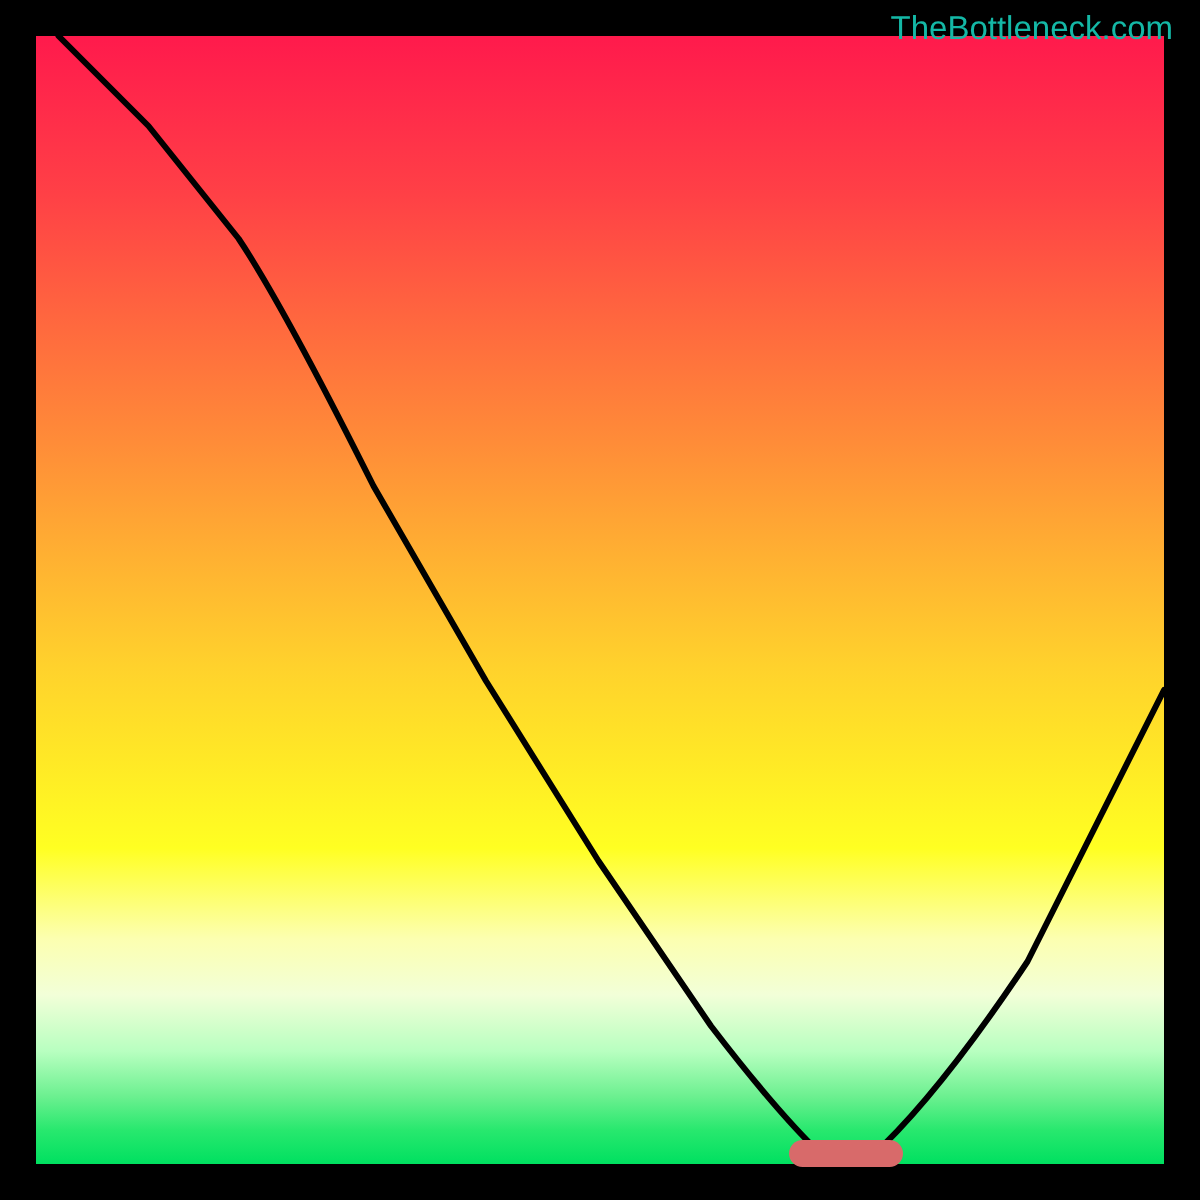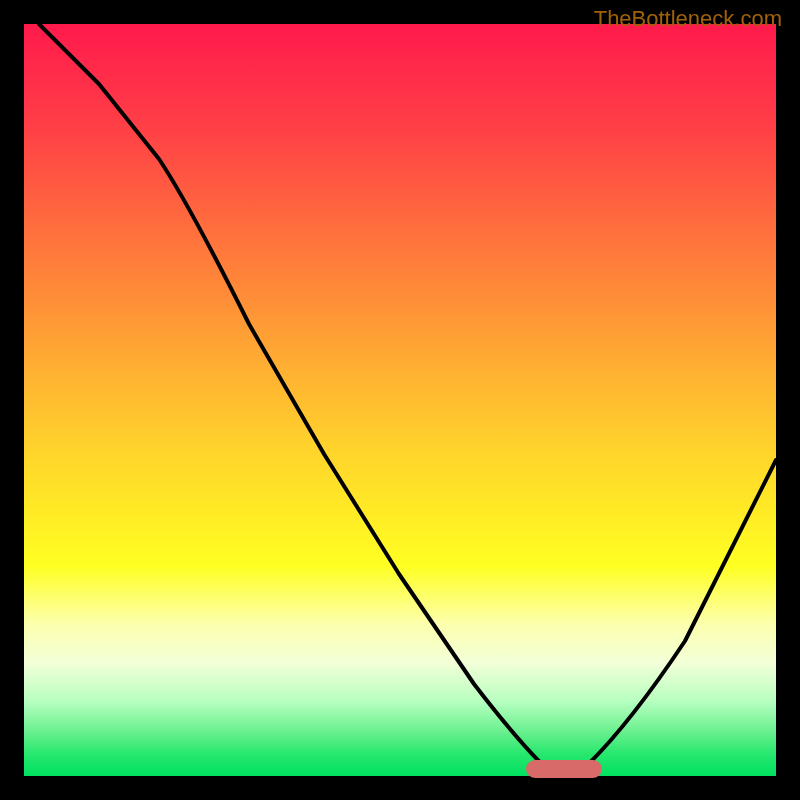--- a/index.html
+++ b/index.html
@@ -8,21 +8,21 @@
     width: 800px;
     height: 800px;
     background: #000;
     position: relative;
     font-family: Arial, sans-serif;
   }
   .watermark {
     position: absolute;
     top: 6px;
     right: 18px;
-    color: #a16207;
+    color: #14b8a6;
     font-size: 22px;
     font-weight: 400;
     z-index: 10;
   }
   .plot-area {
     position: absolute;
     left: 24px;
     top: 24px;
     width: 752px;
     height: 752px;

